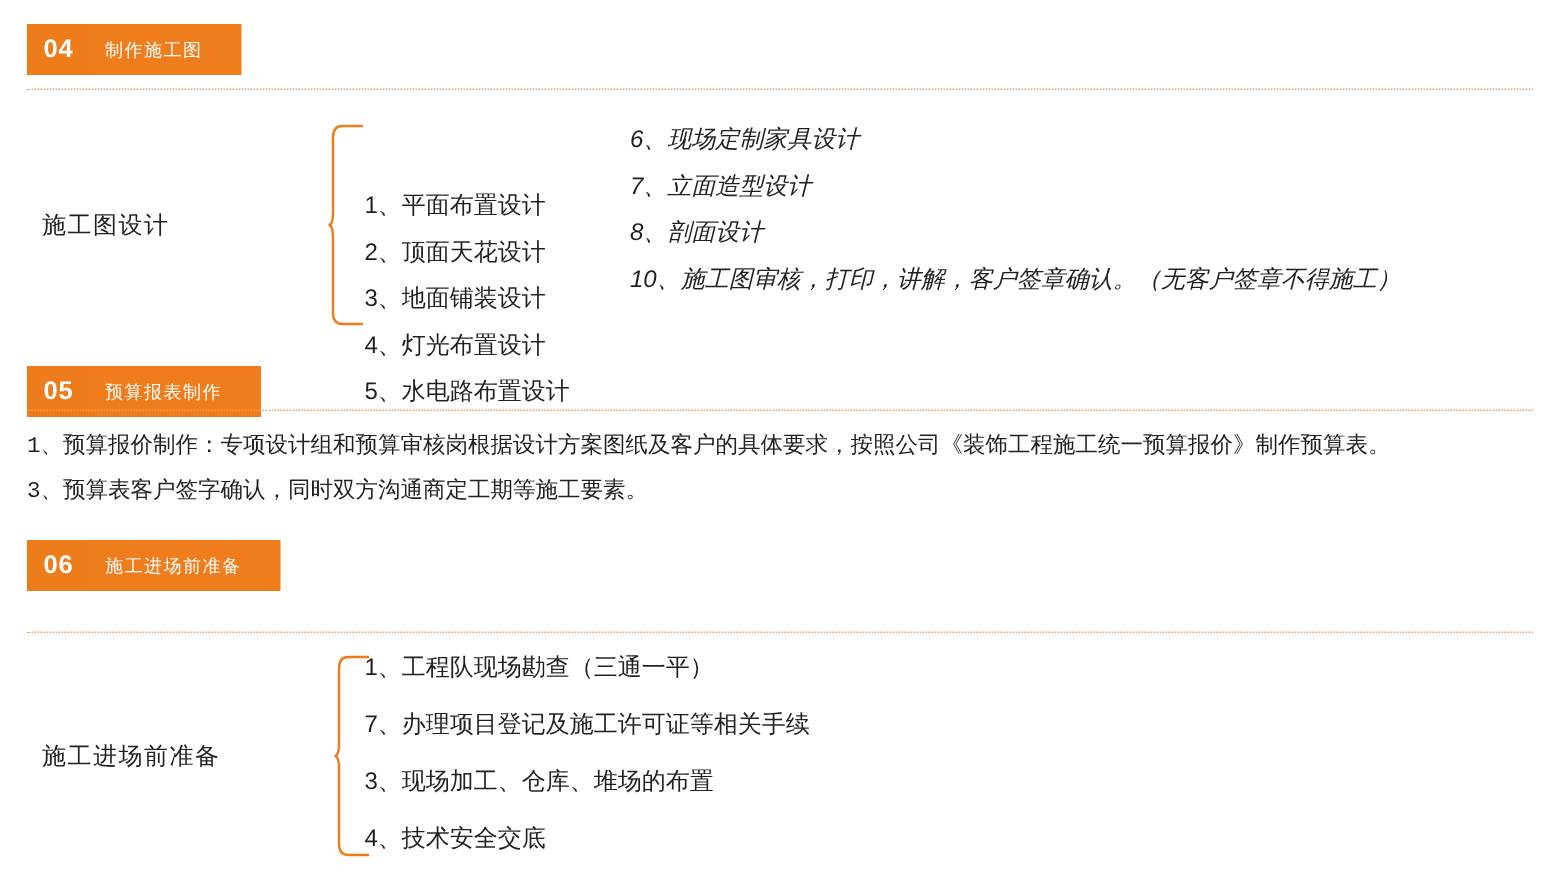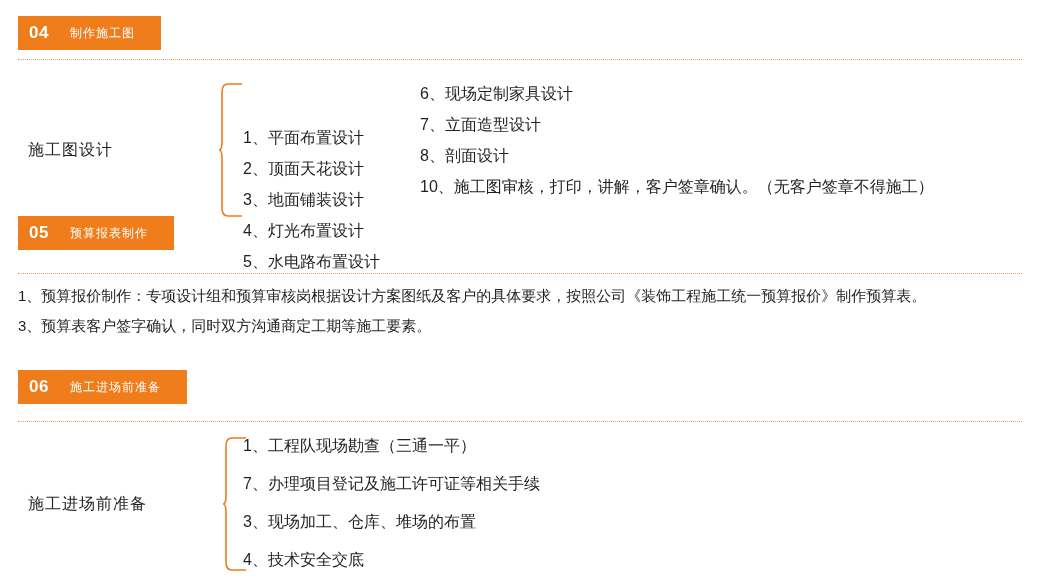--- a/index.html
+++ b/index.html
@@ -89,38 +89,39 @@
   .para-block {
     position: absolute;
     left: 18px;
     width: 1010px;
   }
   .para-block .para {
     font-size: 15px;
     color: #231f20;
     white-space: nowrap;
     margin-bottom: 11px;
+    font-family: Liberation Mono, monospace;
   }
 
   
   #hdr04 { top: 16px; }
   #rule04 { top: 59px; }
-  #hdr05 { top: 216px; justify-content: flex-end; }
+  #hdr05 { top: 244px; justify-content: flex-end; }
   #rule05 { top: 273px; }
-  #hdr06 { top: 370px; }
+  #hdr06 { top: 360px; }
   #rule06 { top: 421px; }
 
   #label04 { left: 28px; top: 140px; }
   #label06 { left: 28px; top: 494px; }
 
   #brace04 { left: 218px; top: 82px; }
   #brace06 { left: 222px; top: 436px; }
 
   #list04a { left: 243px; top: 86px; margin-top: 44px; }
-  #list04b { left: 420px; top: 86px; }
+  #list04b { left: 420px; top: 86px; font-style: italic; }
   #list06  { left: 243px; top: 438px; }
 
   #list04a .item, #list04b .item { margin-bottom: 15px; }
   #list06 .item { margin-bottom: 22px; }
 
   #paras05 { top: 287px; }
 </style>
 </head>
 <body>
 

